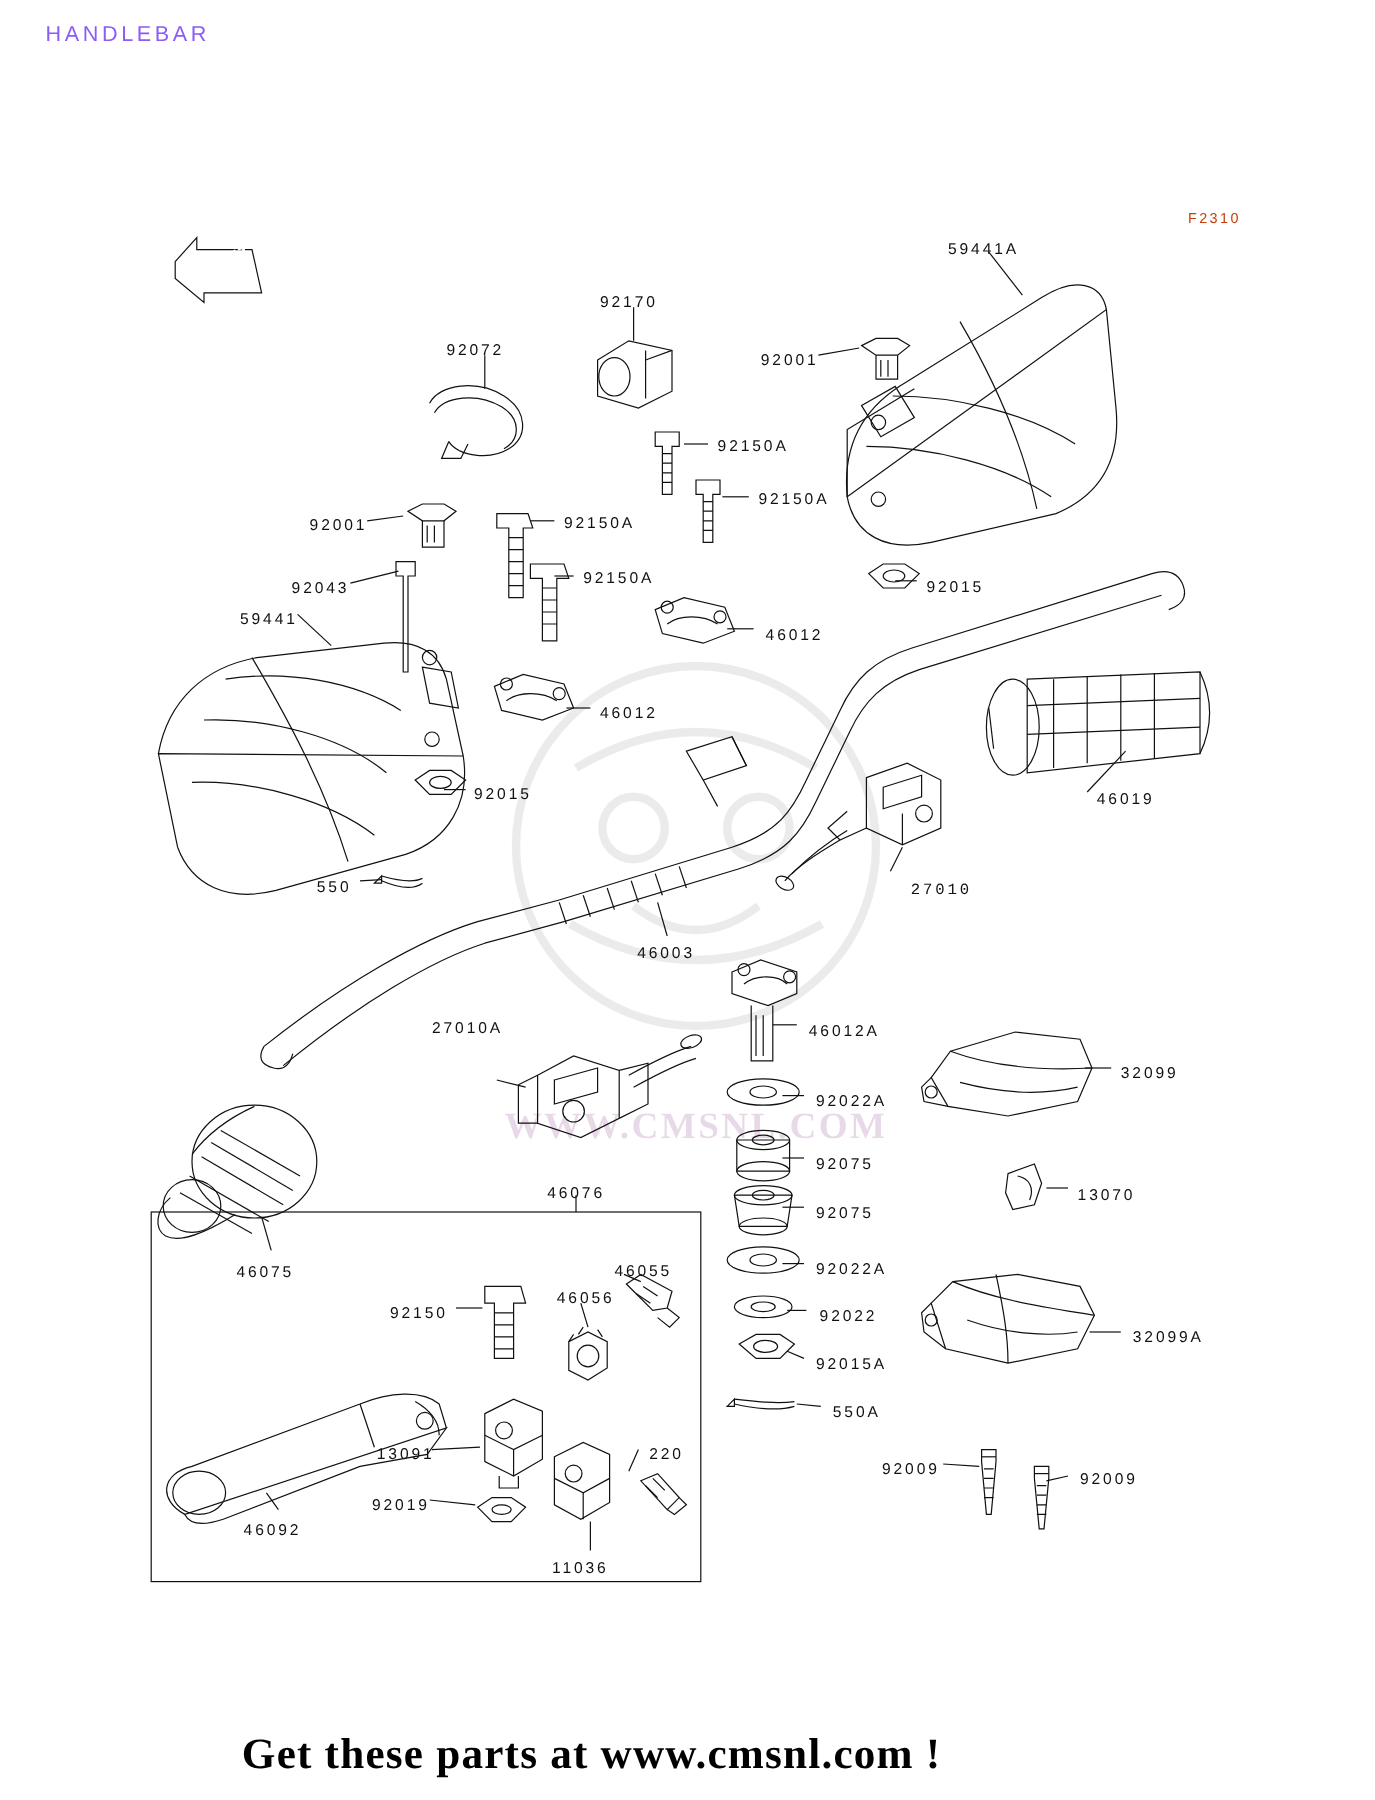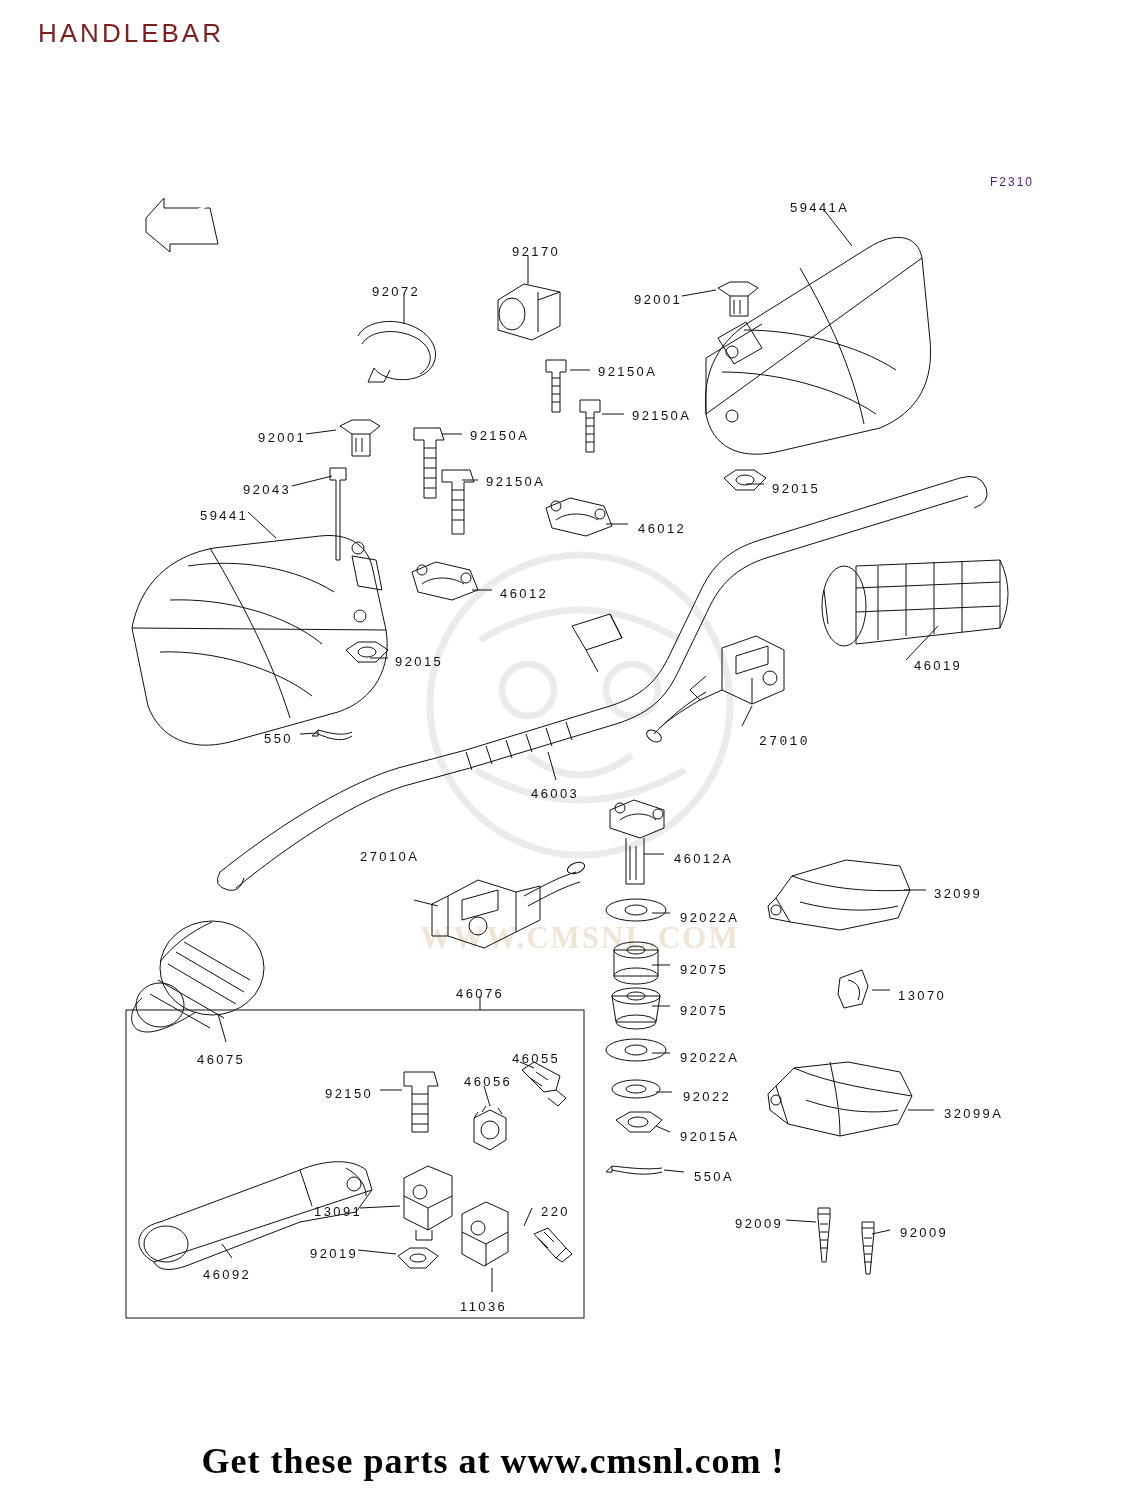--- a/index.html
+++ b/index.html
@@ -13,33 +13,33 @@
     position: relative;
     font-family: "Liberation Sans", sans-serif;
     color: #111111;
     overflow: hidden;
   }
 
   #page-title {
     position: absolute;
     left: 38px;
     top: 18px;
-    font-size: 26px;
+    font-size: 18px;
     letter-spacing: 3px;
-    color: #7f1d1d;
+    color: #8b5cf6;
     font-family: "Liberation Sans", sans-serif;
   }
 
   #figure-code {
     position: absolute;
     right: 112px;
     top: 175px;
     font-size: 12px;
     letter-spacing: 2px;
-    color: #4c1d95;
+    color: #c2410c;
   }
 
   #diagram-area {
     position: absolute;
     left: 0;
     top: 0;
     width: 1146px;
     height: 1440px;
   }
 
@@ -79,21 +79,21 @@
   #watermark .wm-text {
     position: absolute;
     left: 0;
     top: 400px;
     width: 560px;
     text-align: center;
     font-family: "Liberation Serif", serif;
     font-weight: bold;
     font-size: 31px;
     letter-spacing: 2px;
-    color: #a16207;
+    color: #701a75;
   }
   #watermark .wm-big {
     position: absolute;
     left: 0;
     top: 270px;
     width: 560px;
     text-align: center;
     font-family: "Liberation Serif", serif;
     font-weight: bold;
     font-size: 96px;
@@ -485,21 +485,21 @@
       <path d="M532 1208 L 524 1226"></path>
       <path d="M358 1250 L 396 1254"></path>
       <path d="M786 1220 L 816 1222"></path>
       <path d="M890 1230 L 872 1234"></path>
       <path d="M232 1258 L 222 1244"></path>
       <path d="M492 1292 L 492 1268"></path>
     </g>
   </svg>
 
   <div class="lbl" style="left:790px; top:200px;">59441A</div>
-  <div class="lbl" style="left:500px; top:244px;margin-left:12px;">92170</div>
+  <div class="lbl" style="left:500px; top:244px;">92170</div>
   <div class="lbl" style="left:634px; top:292px;">92001</div>
   <div class="lbl" style="left:372px; top:284px;">92072</div>
   <div class="lbl" style="left:598px; top:364px;">92150A</div>
   <div class="lbl" style="left:632px; top:408px;">92150A</div>
   <div class="lbl" style="left:258px; top:430px;">92001</div>
   <div class="lbl" style="left:470px; top:428px;">92150A</div>
   <div class="lbl" style="left:243px; top:482px;text-align:right;">92043</div>
   <div class="lbl" style="left:486px; top:474px;">92150A</div>
   <div class="lbl" style="left:772px; top:481px;">92015</div>
   <div class="lbl" style="left:200px; top:508px;">59441</div>

